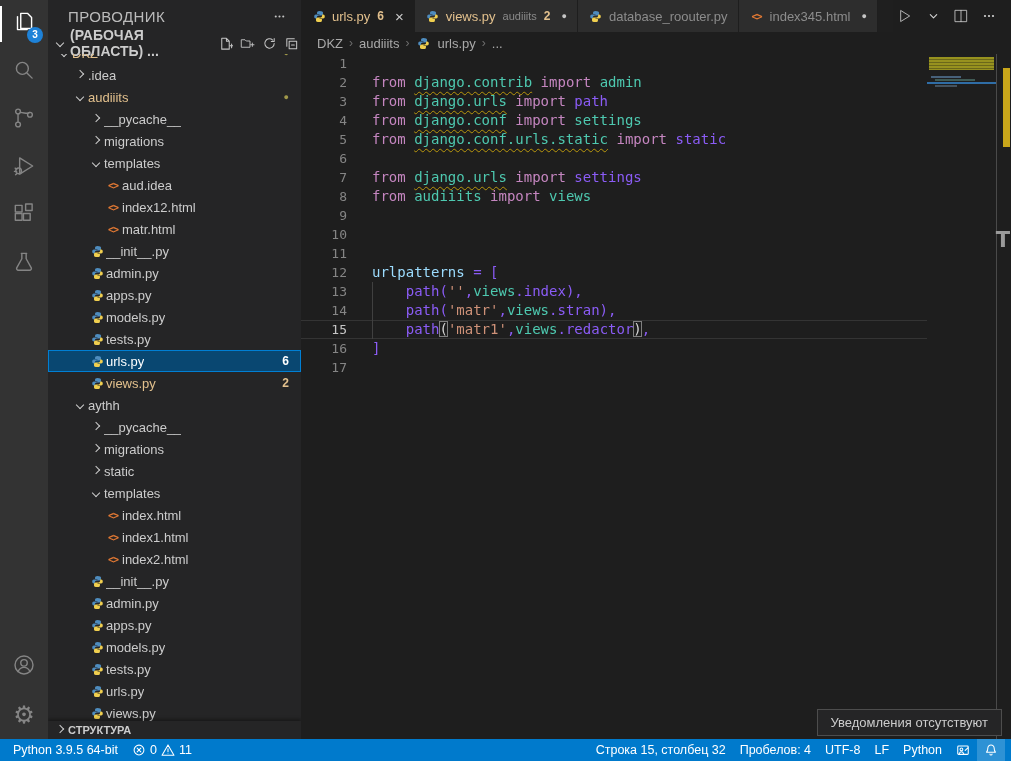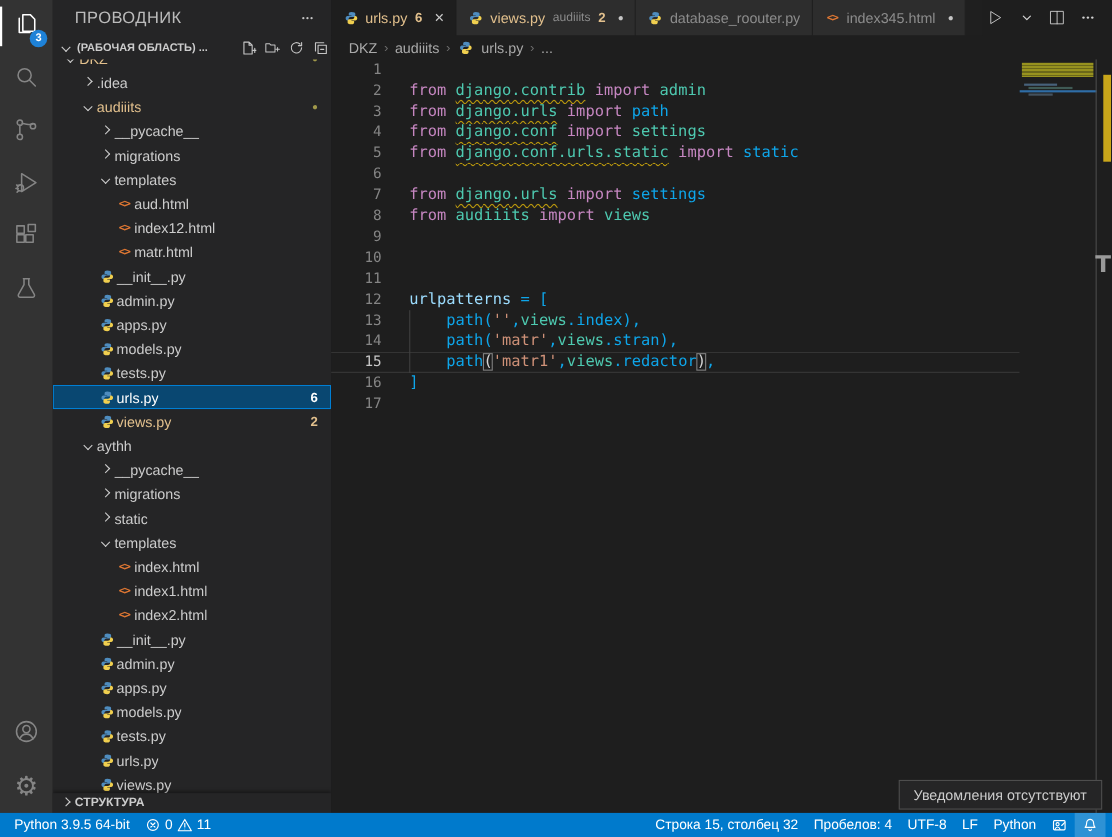--- a/index.html
+++ b/index.html
@@ -14,21 +14,21 @@
   .abitem svg{width:26px;height:26px;stroke:currentColor;fill:none;stroke-width:1.3;}
   .abbadge{position:absolute;right:5px;bottom:5px;min-width:16px;height:16px;border-radius:9px;background:#1e82d8;color:#fff;
            font-size:10px;line-height:16px;text-align:center;font-weight:bold;}
   .abspacer{flex:1;}
   .gearchar{font-size:24px;line-height:24px;font-family:"DejaVu Sans",sans-serif;}
 
   
   .sidebar{position:absolute;left:48px;top:0;width:253px;bottom:22px;background:#252526;overflow:hidden;}
   .panel-title{height:32px;display:flex;align-items:center;padding:0 12px 0 20px;font-size:15px;color:#bbbbbb;letter-spacing:.4px;}
   .panel-title .grow{flex:1;}
-  .ws-header{height:22px;display:flex;align-items:center;font-size:10px;font-weight:bold;color:#cccccc;padding-left:4px;gap:2px;}
+  .ws-header{height:22px;display:flex;align-items:center;font-size:14px;font-weight:bold;color:#cccccc;padding-left:4px;gap:2px;}
   .ws-header .grow{flex:1;}
   .hicon{width:20px;height:20px;display:flex;align-items:center;justify-content:center;color:#c5c5c5;cursor:pointer;flex:none;}
   .hicon svg{width:15px;height:15px;stroke:currentColor;fill:none;stroke-width:1.1;}
   .tree{position:absolute;left:0;right:0;top:54px;bottom:18px;overflow:hidden;}
   .trow{height:22px;display:flex;align-items:center;font-size:13px;color:#cccccc;cursor:pointer;position:relative;}
   .trow.clip{margin-top:-12px;}
   .trow.sel{background:#094771;box-shadow:inset 0 0 0 1px #007fd4;}
   .chev{width:16px;height:16px;flex:none;position:relative;}
   .chev::after{content:"";position:absolute;left:5px;top:5px;width:5px;height:5px;border-right:1px solid #cccccc;border-bottom:1px solid #cccccc;}
   .chev.down::after{transform:rotate(45deg);}
@@ -73,21 +73,21 @@
   .cline.cur{box-shadow:inset 0 1px 0 #343434,inset 0 -1px 0 #343434;}
   .ln{width:46px;flex:none;text-align:right;color:#858585;font-size:13px;line-height:19px;}
   .cur .ln{color:#c6c6c6;}
   .ctext{position:relative;padding-left:25px;}
   .ig{position:absolute;left:25px;top:0;height:100%;border-left:1px solid #404040;}
   .tk.kw{color:#C586C0;}
   .tk.mod{color:#4EC9B0;}
   .tk.modw{color:#4EC9B0;text-decoration:underline wavy #b8960c 1px;text-underline-offset:4px;}
   .tk.str{color:#CE9178;}
   .tk.var{color:#9CDCFE;}
-  .tk.pl{color:#0ea5e9;}
+  .tk.pl{color:#8b5cf6;}
   .tk.brk{color:#d4d4d4;outline:1px solid #7f7f7f;outline-offset:-1px;}
 
   
   .minimap{position:absolute;top:54px;right:14px;width:70px;height:180px;cursor:pointer;}
   .mm-imports{position:absolute;left:2px;right:3px;top:3px;height:13px;
               background:repeating-linear-gradient(180deg,#97921f 0 2px,#6b681a 2px 3px);}
   .mm-bar{position:absolute;height:2px;}
   .mm-cur{position:absolute;left:0;right:0;top:28px;height:2px;background:#2f6da6;}
   .ruler{position:absolute;top:54px;right:0;width:14px;bottom:0;border-left:1px solid #4a4a4a;cursor:pointer;}
   .ruler-warn{position:absolute;right:1px;top:14px;width:7px;height:79px;background:#c9a61a;}
@@ -240,21 +240,21 @@
         </div>
         <div class="trow" style="padding-left: 40px;">
           <span class="chev down"></span>
           <span class="tlabel">templates</span>
           <span class="tgrow"></span>
         </div>
         <div class="trow" style="padding-left: 56px;">
           <span class="ficon">
             <span class="htmlglyph">&lt;&gt;</span>
           </span>
-          <span class="tlabel">aud.html</span>
+          <span class="tlabel">aud.idea</span>
           <span class="tgrow"></span>
         </div>
         <div class="trow" style="padding-left: 56px;">
           <span class="ficon">
             <span class="htmlglyph">&lt;&gt;</span>
           </span>
           <span class="tlabel">index12.html</span>
           <span class="tgrow"></span>
         </div>
         <div class="trow" style="padding-left: 56px;">

